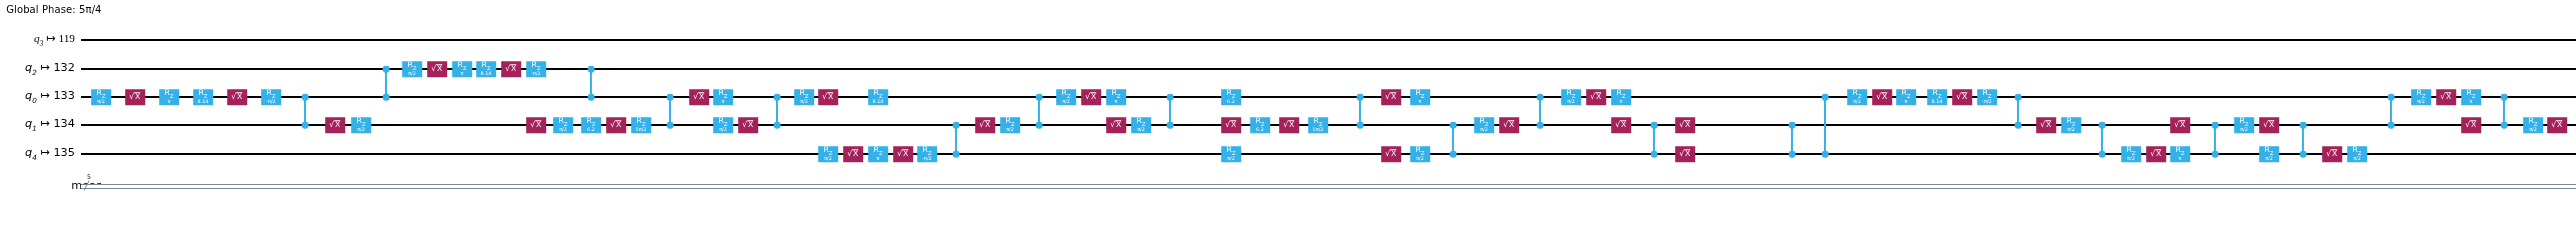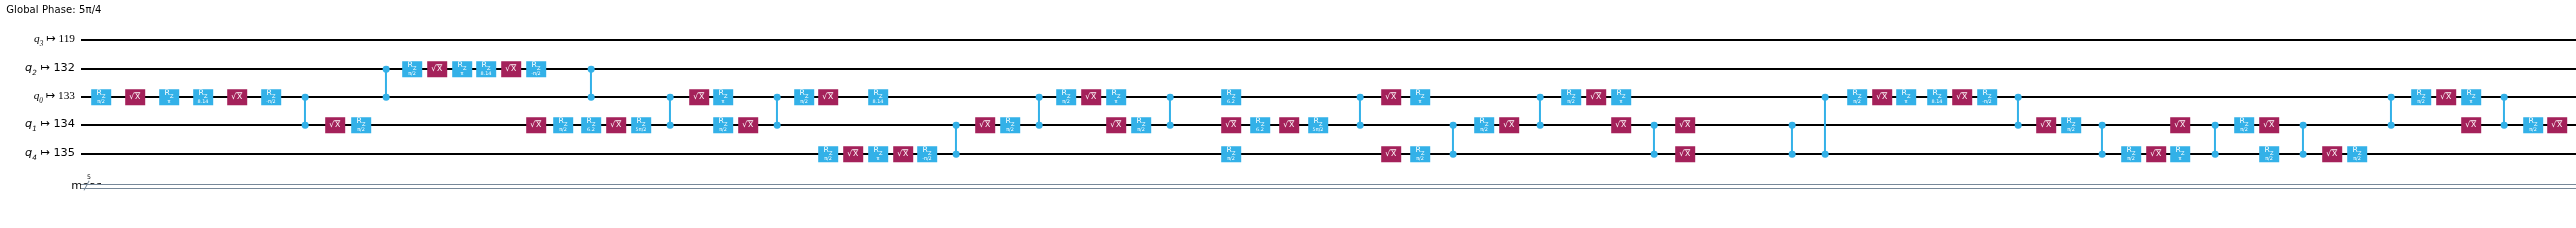--- a/index.html
+++ b/index.html
@@ -49,21 +49,21 @@
 
 <div id="circuit">
 
   <div class="global-phase">Global Phase: 5π/4</div>
 
   <div id="wires-layer">
       <div class="wire-label" style="left: 0px; top: 40px; width: 75px; font-family: Liberation Serif, serif;"><span class="q">q<sub>3</sub></span> ↦ 119</div>
       <div class="wire" style="left: 81px; top: 39px; width: 3992px;"></div>
       <div class="wire-label" style="left: 0px; top: 69px; width: 75px;"><span class="q">q<sub>2</sub></span> ↦ 132</div>
       <div class="wire" style="left: 81px; top: 68px; width: 3992px;"></div>
-      <div class="wire-label" style="left: 0px; top: 97px; width: 75px; font-family: Liberation Serif, serif;"><span class="q">q<sub>0</sub></span> ↦ 133</div>
+      <div class="wire-label" style="left: 0px; top: 97px; width: 75px;"><span class="q">q<sub>0</sub></span> ↦ 133</div>
       <div class="wire" style="left: 81px; top: 96px; width: 3992px;"></div>
       <div class="wire-label" style="left: 0px; top: 125px; width: 75px;"><span class="q">q<sub>1</sub></span> ↦ 134</div>
       <div class="wire" style="left: 81px; top: 124px; width: 3992px;"></div>
       <div class="wire-label" style="left: 0px; top: 154px; width: 75px;"><span class="q">q<sub>4</sub></span> ↦ 135</div>
       <div class="wire" style="left: 81px; top: 153px; width: 3992px;"></div>
     </div>
   <div id="gates-layer">
       <div class="gate g-rz" style="left: 101px; top: 97px; width: 19.6px; height: 15.5px;">
         <span class="gname">R<sub>Z</sub></span>
         <span class="garg">π/2</span>

